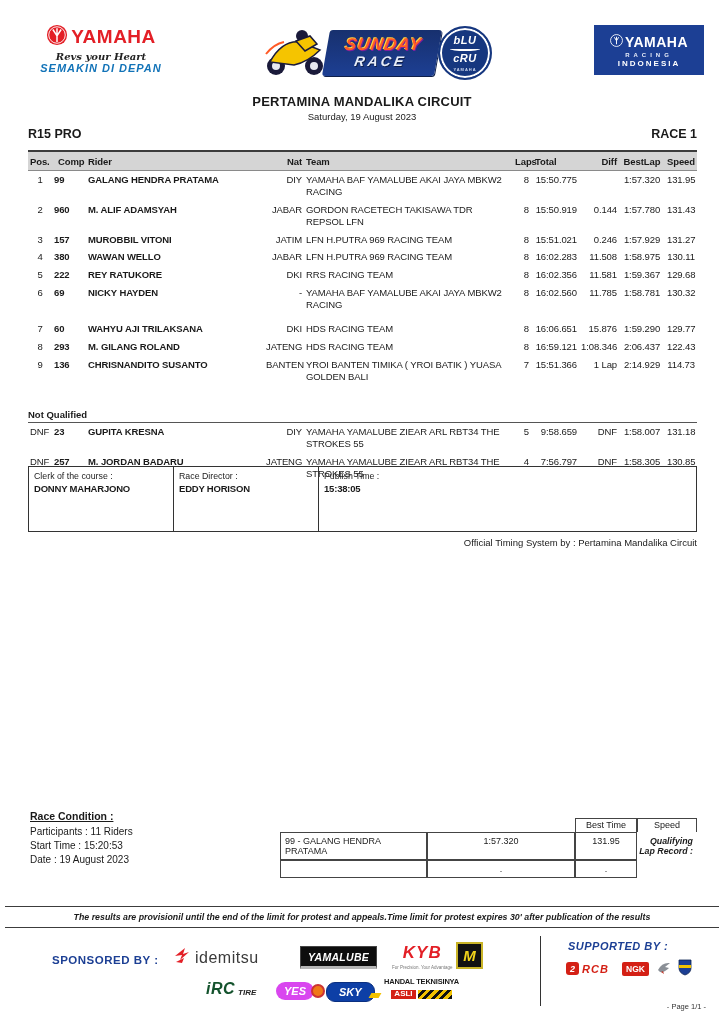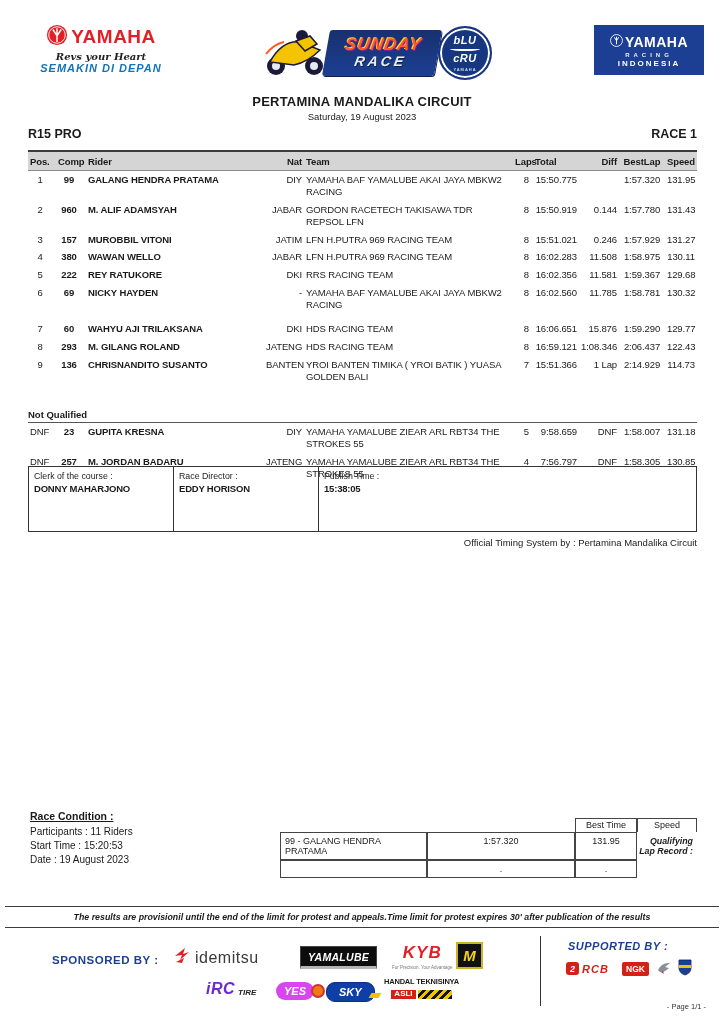--- a/index.html
+++ b/index.html
@@ -54,21 +54,21 @@
   .class-race { position:absolute; top:127px; left:28px; right:27px; display:flex; justify-content:space-between; }
   .class-race div { font-weight:bold; font-size:12.5px; }
 
   
   .table-wrap { position:absolute; top:150px; left:28px; width:669px; }
   table.t { width:669px; border-collapse:collapse; table-layout:fixed; }
   .t th { background:#d5d5d5; border-top:2px solid #3c3c3c; border-bottom:1.5px solid #8a8a8a;
     font-size:9.5px; padding:4px 2px 3px; letter-spacing:-0.1px; }
   .t td { padding:3px 2px; vertical-align:top; font-size:9.5px; letter-spacing:-0.1px; line-height:1.25; }
   .c-pos   { width:24px; text-align:center; }
-  .c-comp  { width:34px; text-align:center; font-weight:bold; }
+  .c-comp  { width:34px; text-align:left; font-weight:bold; }
   th.c-comp{ text-align:left; padding-left:6px; }
   .c-rider { width:178px; text-align:left; font-weight:bold; }
   .c-nat   { width:40px; text-align:right; }
   .c-team  { width:209px; text-align:left; padding-left:7px; }
   .c-laps  { width:18px; text-align:right; }
   .c-total { width:48px; text-align:right; }
   th.c-total { text-align:left; padding-left:4px; }
   .c-diff  { width:40px; text-align:right; }
   .c-best  { width:46px; text-align:center; }
   .c-speed { width:32px; text-align:right; }
@@ -117,21 +117,21 @@
   .lg { position:absolute; display:flex; align-items:center; gap:3px; }
   .idemitsu-text { font-size:16px; color:#3a3a3a; letter-spacing:0.5px; }
   .yamalube-box { background:#0d0d0d; color:#fff; font-weight:bold; font-style:italic;
     font-size:10.5px; padding:4px 7px 3px; border:1px solid #444; border-bottom:3px solid #b5b5b5; letter-spacing:0.3px; }
   .kyb-wrap { display:flex; flex-direction:column; align-items:center; }
   .kyb-text { color:#e31f26; font-weight:bold; font-style:italic; font-size:17px; letter-spacing:1px; line-height:1; }
   .kyb-tag { font-size:4.5px; color:#777; margin-top:1px; }
   .moto-box { width:27px; height:27px; background:#111; border:2px solid #c9b428;
     display:flex; align-items:center; justify-content:center; }
   .moto-m { color:#f2d31b; font-weight:bold; font-style:italic; font-size:15px; }
-  .irc-text { color:#6d28d9; font-weight:bold; font-style:italic; font-size:16px; letter-spacing:0.5px; }
+  .irc-text { color:#14532d; font-weight:bold; font-style:italic; font-size:16px; letter-spacing:0.5px; }
   .irc-sub { color:#222; font-weight:bold; font-style:italic; font-size:8px; margin-top:6px; }
   .yess-oval { background:#d946ef; color:#fff; font-weight:bold; font-style:italic; font-size:11px;
     padding:3px 8px; border-radius:9px; }
   .yess-dot { width:14px; height:14px; border-radius:50%; background:#f07818; border:2px solid #c33; margin-left:-6px; }
   .sky-box { background:#0d3fa6; color:#fff; font-weight:bold; font-style:italic; font-size:11px;
     padding:3px 12px; border-radius:9px; border:1px solid #0a2f80; }
   .sky-wing { width:10px; height:5px; background:#f2c200; transform:skewX(-30deg); margin-left:-8px; margin-top:6px; }
   .handal-wrap { display:flex; flex-direction:column; line-height:1.1; }
   .handal-1 { font-weight:bold; font-size:7.5px; letter-spacing:-0.2px; }
   .handal-2row { display:flex; align-items:center; gap:2px; margin-top:1px; }

